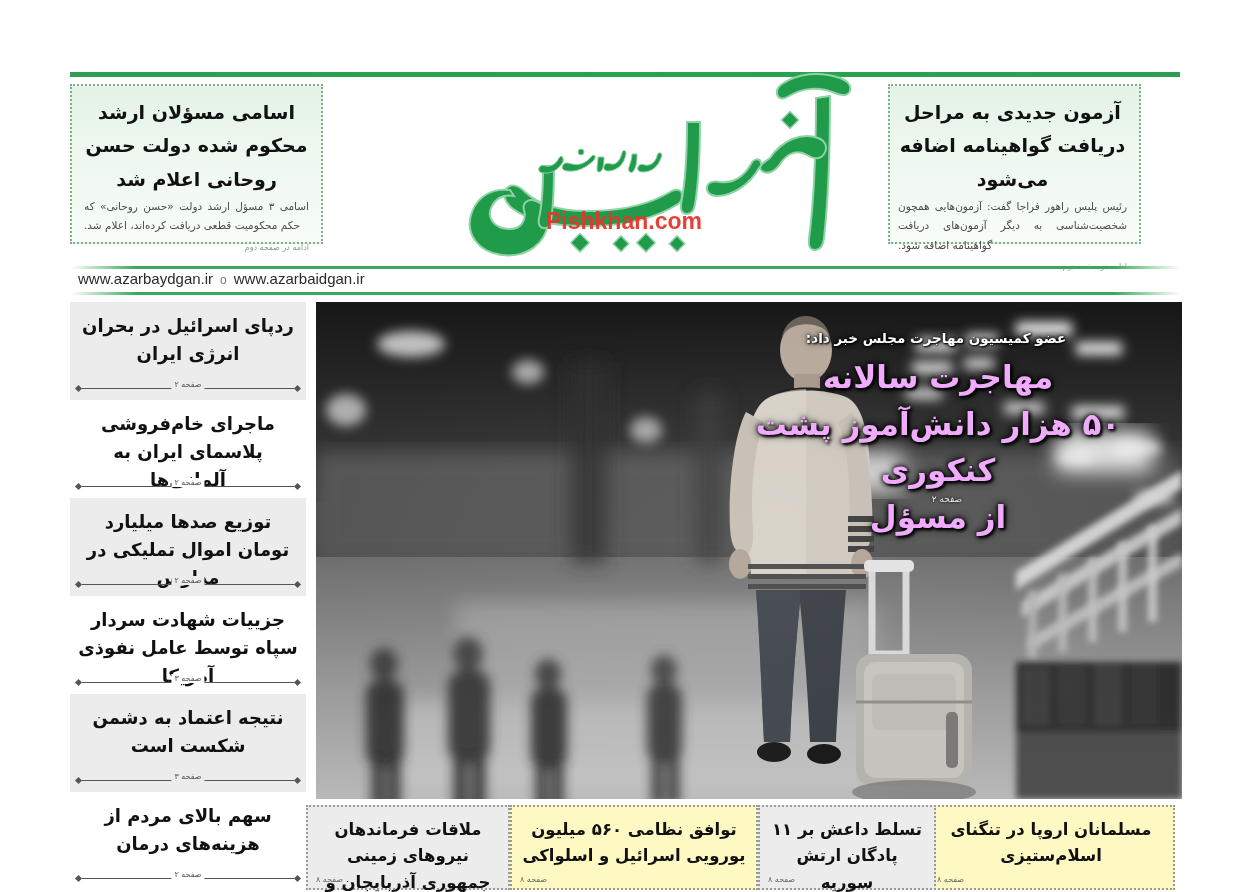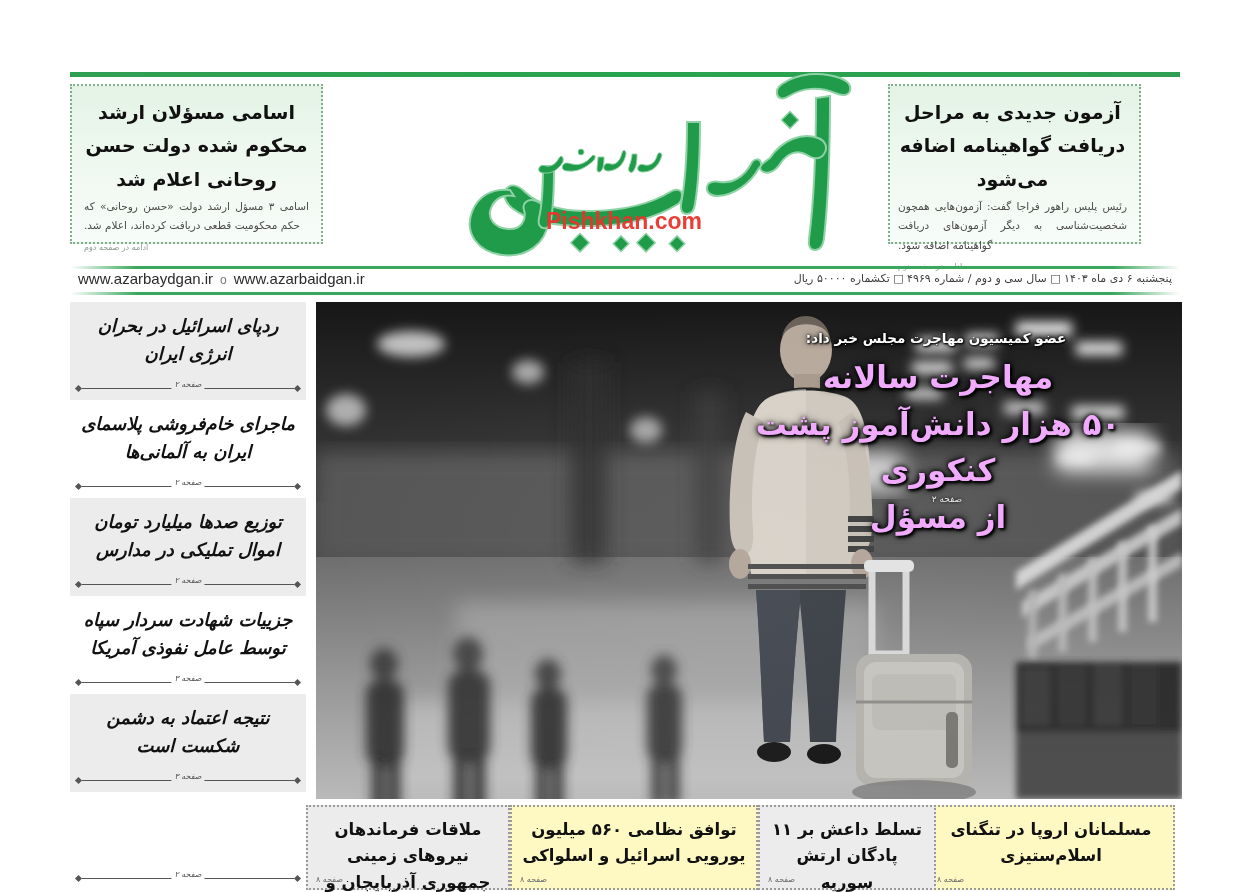--- a/index.html
+++ b/index.html
@@ -60,21 +60,21 @@
     font-size: 10.5px;
     line-height: 1.85;
     color: #4b4b4b;
     text-align: justify;
     text-align-last: left;
   }
   .teaser-more {
     margin-top: 7px;
     font-size: 8px;
     color: #8a9a8d;
-    text-align: left;
+    text-align: right;
   }
 
   
   .masthead {
     position: absolute;
     left: 378px;
     top: 62px;
     width: 500px;
     height: 218px;
     overflow: hidden;
@@ -139,21 +139,20 @@
     font-size: 12px;
   }
 
   
   .sidebar {
     position: absolute;
     left: 70px;
     top: 302px;
     width: 236px;
     height: 588px;
-    font-style: italic;
   }
   .side-item {
     position: relative;
     height: 98px;
     box-sizing: border-box;
     padding: 10px 6px 0 6px;
   }
   .side-item.shade { background: #ececec; }
   .side-item.plain { background: #ffffff; }
   .side-title {
@@ -340,21 +339,20 @@
         <rect x="238" y="176" width="11" height="11" transform="rotate(45 243 181)"></rect>
         <rect x="262" y="174" width="13" height="13" transform="rotate(45 268 180)"></rect>
         <rect x="294" y="176" width="11" height="11" transform="rotate(45 299 181)"></rect>
       </g>
     </svg>
     <div class="watermark">Pishkhan.com</div>
   </div>
 
   <div class="dateline-wrap">
     <div class="dateline-rule-top"></div>
-    <div class="dateline-text">پنجشنبه ۶ دی ماه ۱۴۰۳ □ سال سی و دوم / شماره ۴۹۶۹ □ تکشماره ۵۰۰۰۰ ریال</div>
     <div class="site-urls">
       <span>www.azarbaydgan.ir</span><span class="sep">o</span><span>www.azarbaidgan.ir</span>
     </div>
     <div class="dateline-rule-bot"></div>
   </div>
 
   <div class="sidebar">
 
     <div class="side-item shade">
       <div class="side-title">ردپای اسرائیل در بحران انرژی ایران</div>
@@ -400,20 +398,21 @@
       <div class="side-title">نتیجه اعتماد به دشمن شکست است</div>
       <div class="side-div">
         <span class="dot l"></span>
         <span class="bar"></span>
         <span class="dot r"></span>
         <span class="pg">صفحه ۳</span>
       </div>
     </div>
 
     <div class="side-item plain">
+      <div class="side-title">سهم بالای مردم از هزینه‌های درمان</div>
       <div class="side-div">
         <span class="dot l"></span>
         <span class="bar"></span>
         <span class="dot r"></span>
         <span class="pg">صفحه ۲</span>
       </div>
     </div>
 
   </div>
 

